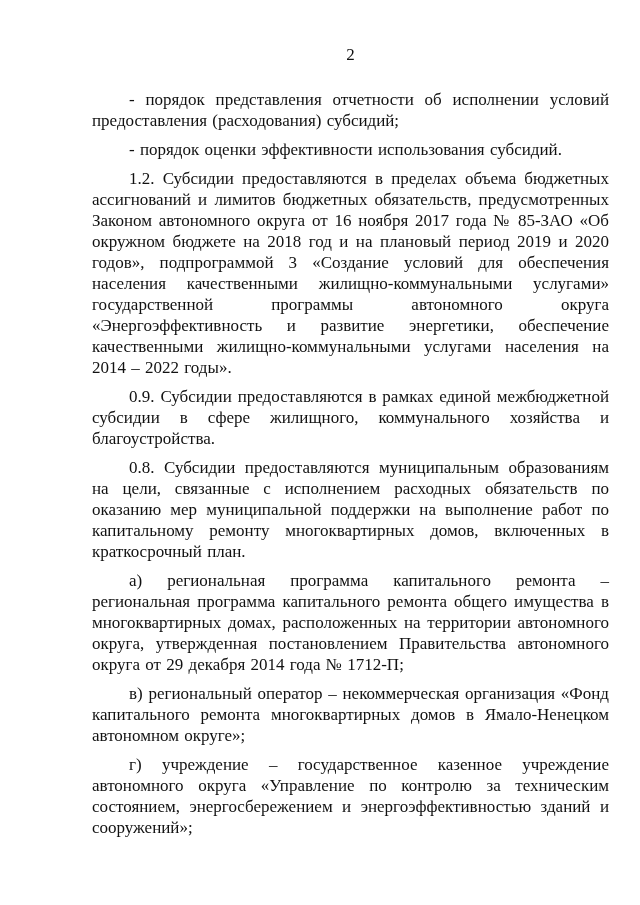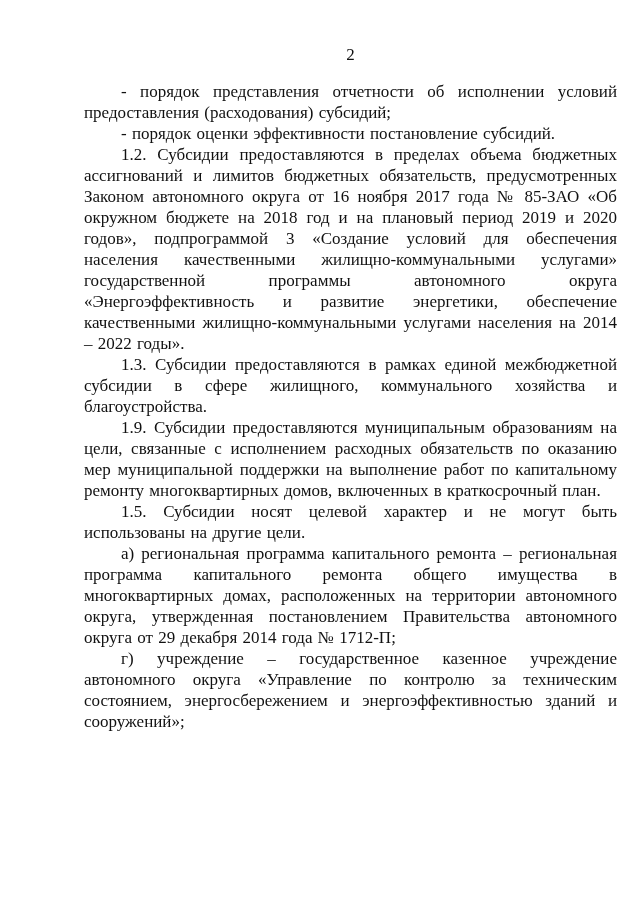--- a/index.html
+++ b/index.html
@@ -26,36 +26,36 @@
     font-size: 17px;
     line-height: 20px;
   }
   .content {
     position: absolute;
     top: 81px;
     left: 84px;
     right: 23px;
   }
   .content p.para {
-    margin: 0;
+    margin: 8px;
     font-size: 17px;
     line-height: 21px;
     text-align: justify;
     text-indent: 37px;
     word-spacing: 1px;
   }
 </style>
 </head>
 <body>
 
 <div class="page" style="background: rgb(255, 255, 255); color: rgb(17, 17, 17);">
   <div class="page-number">2</div>
   <div class="content">
       <p class="para">- порядок представления отчетности об исполнении условий предоставления (расходования) субсидий;</p>
-      <p class="para">- порядок оценки эффективности постановление субсидий.</p>
+      <p class="para">- порядок оценки эффективности использования субсидий.</p>
       <p class="para">1.2. Субсидии предоставляются в пределах объема бюджетных ассигнований и лимитов бюджетных обязательств, предусмотренных Законом автономного округа от 16 ноября 2017 года № 85-ЗАО «Об окружном бюджете на 2018 год и на плановый период 2019 и 2020 годов», подпрограммой 3 «Создание условий для обеспечения населения качественными жилищно-коммунальными услугами» государственной программы автономного округа «Энергоэффективность и развитие энергетики, обеспечение качественными жилищно-коммунальными услугами населения на 2014 – 2022 годы».</p>
-      <p class="para">1.3. Субсидии предоставляются в рамках единой межбюджетной субсидии в сфере жилищного, коммунального хозяйства и благоустройства.</p>
-      <p class="para">1.9. Субсидии предоставляются муниципальным образованиям на цели, связанные с исполнением расходных обязательств по оказанию мер муниципальной поддержки на выполнение работ по капитальному ремонту многоквартирных домов, включенных в краткосрочный план.</p>
-      <p class="para">1.5. Субсидии носят целевой характер и не могут быть использованы на другие цели.</p>
+      <p class="para">0.9. Субсидии предоставляются в рамках единой межбюджетной субсидии в сфере жилищного, коммунального хозяйства и благоустройства.</p>
+      <p class="para">0.8. Субсидии предоставляются муниципальным образованиям на цели, связанные с исполнением расходных обязательств по оказанию мер муниципальной поддержки на выполнение работ по капитальному ремонту многоквартирных домов, включенных в краткосрочный план.</p>
       <p class="para">а) региональная программа капитального ремонта – региональная программа капитального ремонта общего имущества в многоквартирных домах, расположенных на территории автономного округа, утвержденная постановлением Правительства автономного округа от 29 декабря 2014 года № 1712-П;</p>
+      <p class="para">в) региональный оператор – некоммерческая организация «Фонд капитального ремонта многоквартирных домов в Ямало-Ненецком автономном округе»;</p>
       <p class="para">г) учреждение – государственное казенное учреждение автономного округа «Управление по контролю за техническим состоянием, энергосбережением и энергоэффективностью зданий и сооружений»;</p>
     </div>
 </div>
 
 </body></html>

